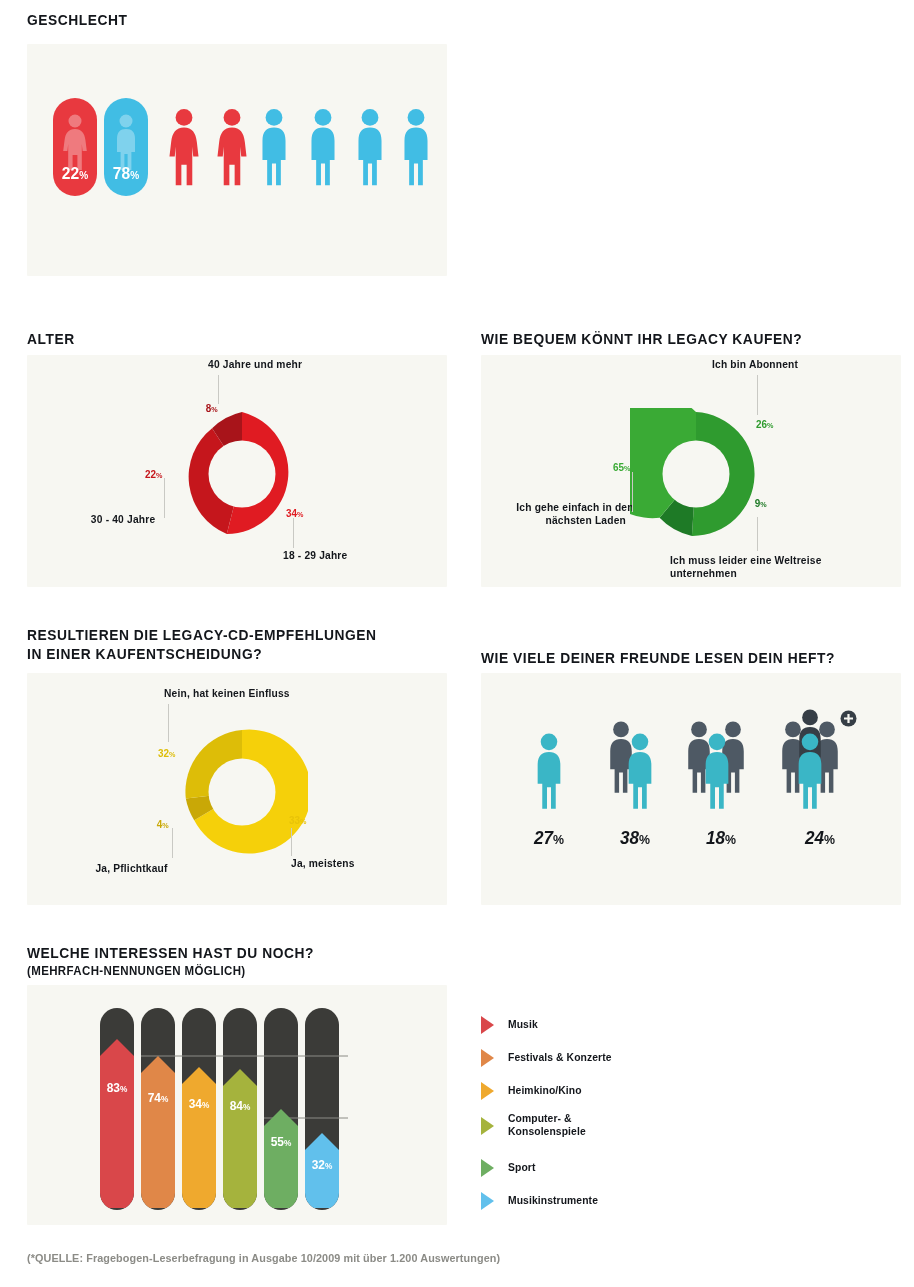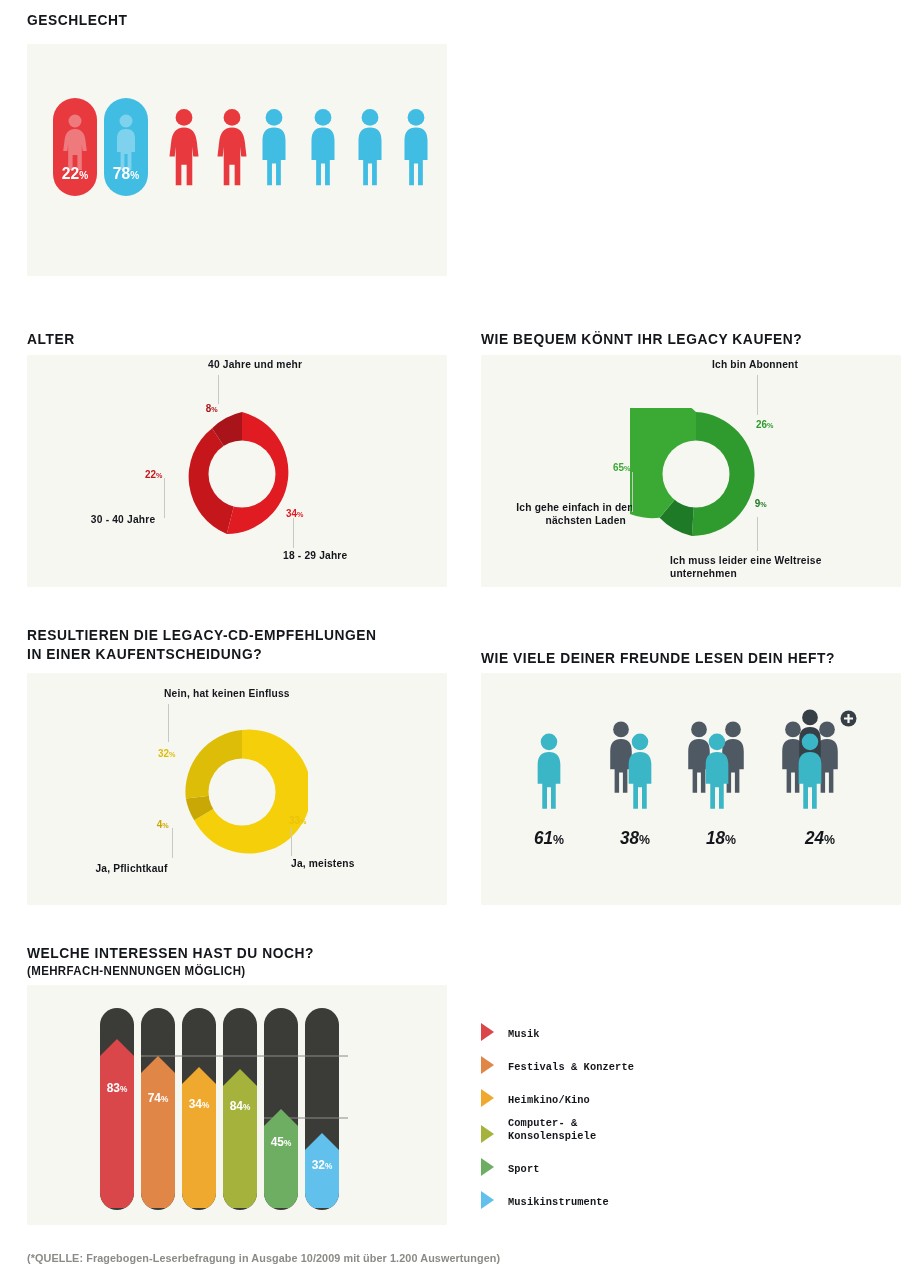--- a/index.html
+++ b/index.html
@@ -113,23 +113,22 @@
     text-align:center;
     left:0;right:0;
   }
   .barpct .u{font-size:9px;}
 
   
   .legend{position:absolute;}
   .legend-row{
     position:relative;
     display:flex;
-    align-items:flex-end;
+    align-items:center;
     margin-bottom:0px;
-    font-family:Liberation Mono, monospace;
   }
   .legend-arrow{
     width:0;height:0;
     border-top:9px solid transparent;
     border-bottom:9px solid transparent;
     border-left:13px solid #000;
     flex:0 0 auto;
     margin-top:1px;
   }
   .legend-text{
@@ -286,21 +285,21 @@
 
   <div class="sec-title" style="left:481px;top:648px;">WIE VIELE DEINER FREUNDE LESEN DEIN HEFT?</div>
   <div class="panel" style="left:481px;top:673px;width:420px;height:232px;"></div>
 
   <div class="fgroup" style="left:506px;top:715px;width:86px;height:95px;">
     <svg style="position:absolute;left:25px;top:18px;" width="36" height="78" viewBox="0 0 30 66">
       <circle cx="15" cy="7.5" r="7" fill="#3ab6c6"></circle>
       <path d="M15 16 C8.6 16 5.4 19.5 5.4 27 L5.4 43 L9.3 43 L9.3 64 L13.3 64 L13.3 46 L16.7 46 L16.7 64 L20.7 64 L20.7 43 L24.6 43 L24.6 27 C24.6 19.5 21.4 16 15 16 Z" fill="#3ab6c6"></path>
     </svg>
   </div>
-  <div class="fpct" style="left:506px;top:828px;width:86px;"><span>61</span><span class="u">%</span></div>
+  <div class="fpct" style="left:506px;top:828px;width:86px;"><span>27</span><span class="u">%</span></div>
 
   <div class="fgroup" style="left:592px;top:715px;width:86px;height:95px;">
     <svg style="position:absolute;left:12px;top:6px;" width="34" height="74" viewBox="0 0 30 66">
       <circle cx="15" cy="7.5" r="7" fill="#4e5964"></circle>
       <path d="M15 16 C8.6 16 5.4 19.5 5.4 27 L5.4 43 L9.3 43 L9.3 64 L13.3 64 L13.3 46 L16.7 46 L16.7 64 L20.7 64 L20.7 43 L24.6 43 L24.6 27 C24.6 19.5 21.4 16 15 16 Z" fill="#4e5964"></path>
     </svg>
     <svg style="position:absolute;left:30px;top:18px;" width="36" height="78" viewBox="0 0 30 66">
       <circle cx="15" cy="7.5" r="7" fill="#3ab6c6"></circle>
       <path d="M15 16 C8.6 16 5.4 19.5 5.4 27 L5.4 43 L9.3 43 L9.3 64 L13.3 64 L13.3 46 L16.7 46 L16.7 64 L20.7 64 L20.7 43 L24.6 43 L24.6 27 C24.6 19.5 21.4 16 15 16 Z" fill="#3ab6c6"></path>
     </svg>
@@ -403,42 +402,42 @@
       </g>
     <g clip-path="url(#c5)">
         <path d="M205 142 L222 125 L239 142 L239 200 L205 200 Z" fill="#61c0ec"></path>
       </g>
   </svg>
 
   <div class="barpct" style="left:100px;top:1080px;width:34px;"><span>83</span><span class="u">%</span></div>
   <div class="barpct" style="left:141px;top:1090px;width:34px;"><span>74</span><span class="u">%</span></div>
   <div class="barpct" style="left:182px;top:1096px;width:34px;"><span>34</span><span class="u">%</span></div>
   <div class="barpct" style="left:223px;top:1098px;width:34px;"><span>84</span><span class="u">%</span></div>
-  <div class="barpct" style="left:264px;top:1134px;width:34px;"><span>45</span><span class="u">%</span></div>
+  <div class="barpct" style="left:264px;top:1134px;width:34px;"><span>55</span><span class="u">%</span></div>
   <div class="barpct" style="left:305px;top:1157px;width:34px;"><span>32</span><span class="u">%</span></div>
 
   <div class="legend" style="left:481px;top:1008px;width:220px;">
     <div class="legend-row" style="height:33px;">
       <span class="legend-arrow" style="border-left-color:#d9474a;"></span>
       <span class="legend-text">Musik</span>
     </div>
     <div class="legend-row" style="height:33px;">
       <span class="legend-arrow" style="border-left-color:#e08748;"></span>
       <span class="legend-text">Festivals &amp; Konzerte</span>
     </div>
     <div class="legend-row" style="height:33px;">
       <span class="legend-arrow" style="border-left-color:#efa92e;"></span>
       <span class="legend-text">Heimkino/Kino</span>
     </div>
     <div class="legend-row" style="height:36px;">
       <span class="legend-arrow" style="border-left-color:#a5b33d;"></span>
       <span class="legend-text">Computer- &amp;
 Konsolenspiele</span>
     </div>
-    <div class="legend-row" style="height:33px;">
+    <div class="legend-row" style="height:33px;margin-top:8px;">
       <span class="legend-arrow" style="border-left-color:#6eae62;"></span>
       <span class="legend-text">Sport</span>
     </div>
     <div class="legend-row" style="height:33px;">
       <span class="legend-arrow" style="border-left-color:#61c0ec;"></span>
       <span class="legend-text">Musikinstrumente</span>
     </div>
   </div>
 
   <div class="footer" style="left:27px;top:1252px;">(*QUELLE: Fragebogen-Leserbefragung in Ausgabe 10/2009 mit über 1.200 Auswertungen)</div>

